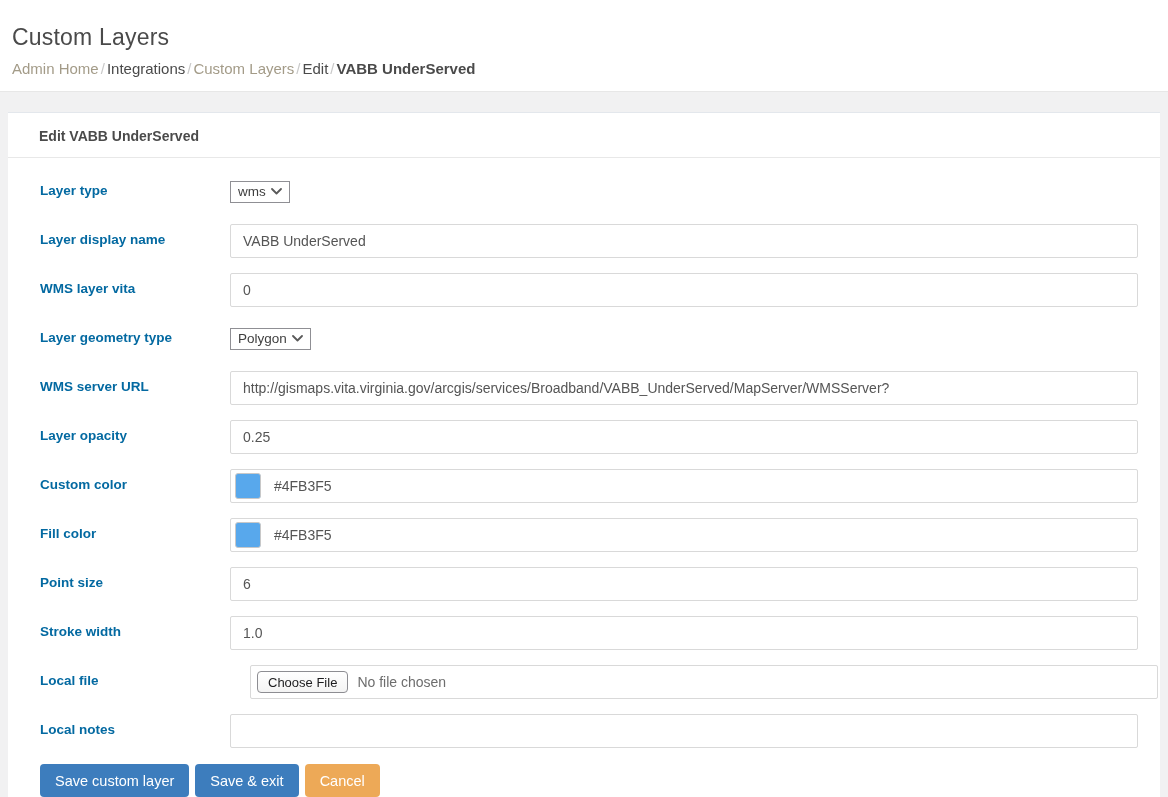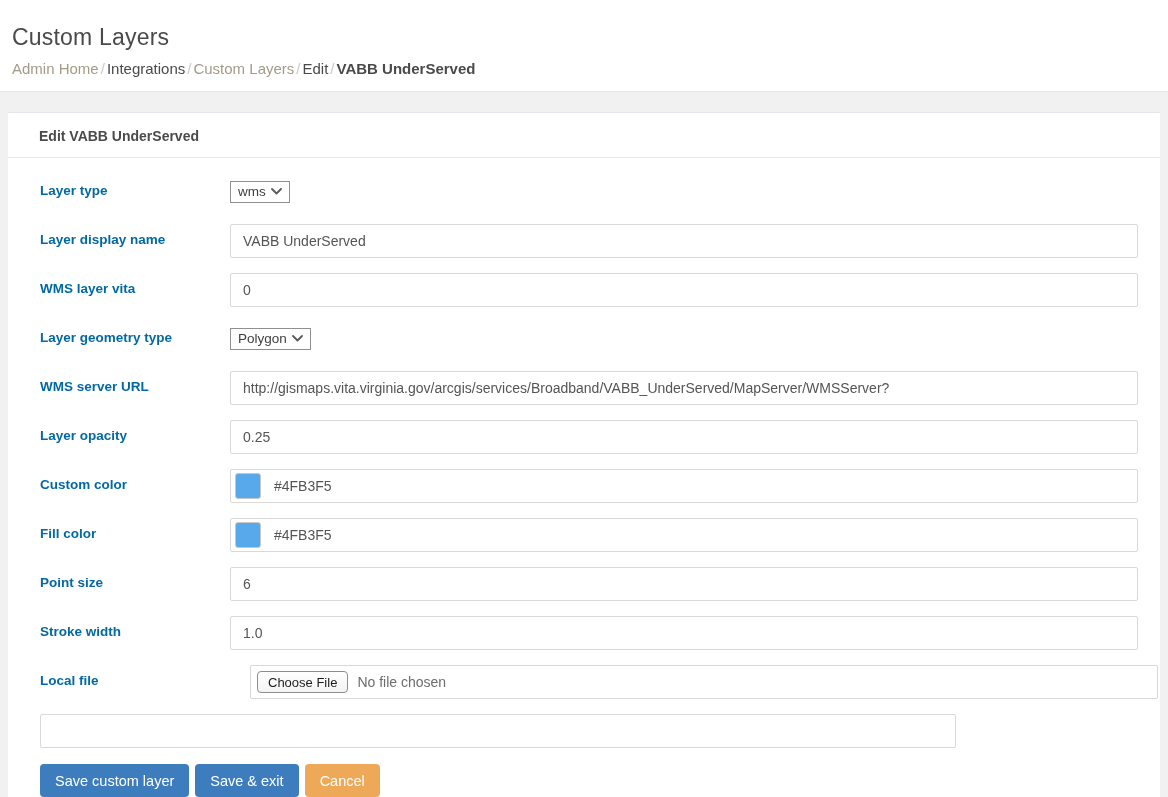--- a/index.html
+++ b/index.html
@@ -254,20 +254,21 @@
       <label class="flabel">Local file</label>
       <div class="fcontrol">
         <div class="file-box">
           <button class="file-btn">Choose File</button>
           <span class="file-status">No file chosen</span>
         </div>
       </div>
     </div>
 
     <div class="form-row">
+      <label class="flabel">Local notes</label>
       <div class="fcontrol">
         <input class="tinput" value="" style="">
       </div>
     </div>
 
     <div class="btn-row">
       <button class="btn btn-primary">Save custom layer</button>
       <button class="btn btn-primary">Save &amp; exit</button>
       <button class="btn btn-warning">Cancel</button>
     </div>

